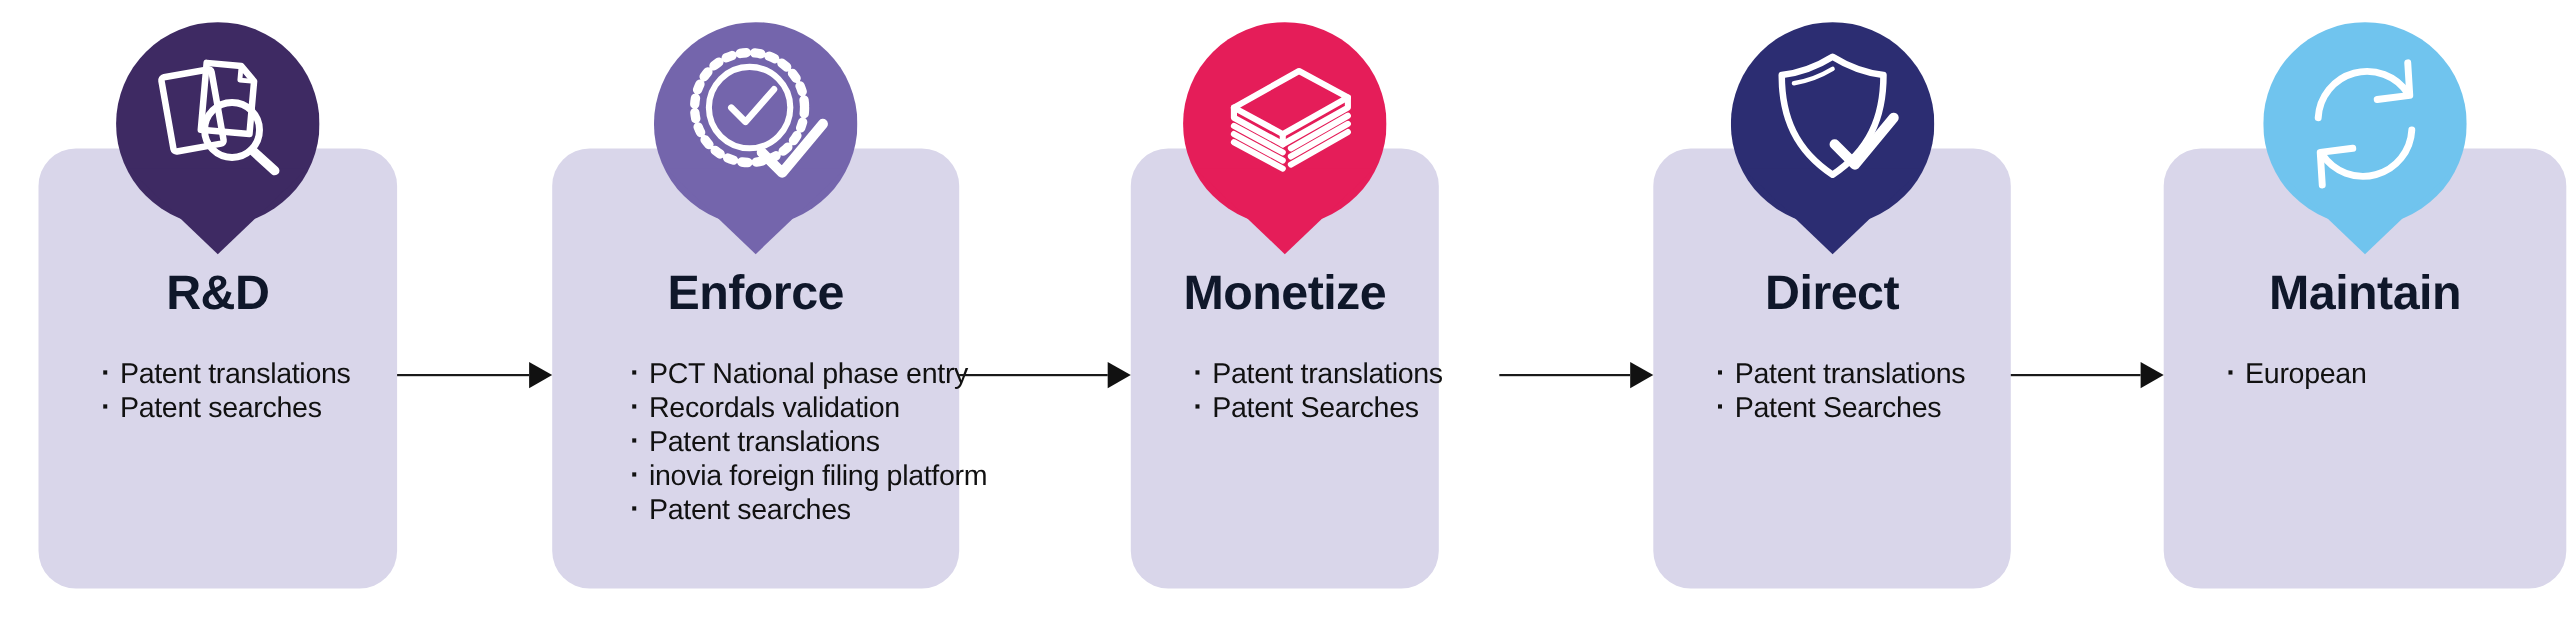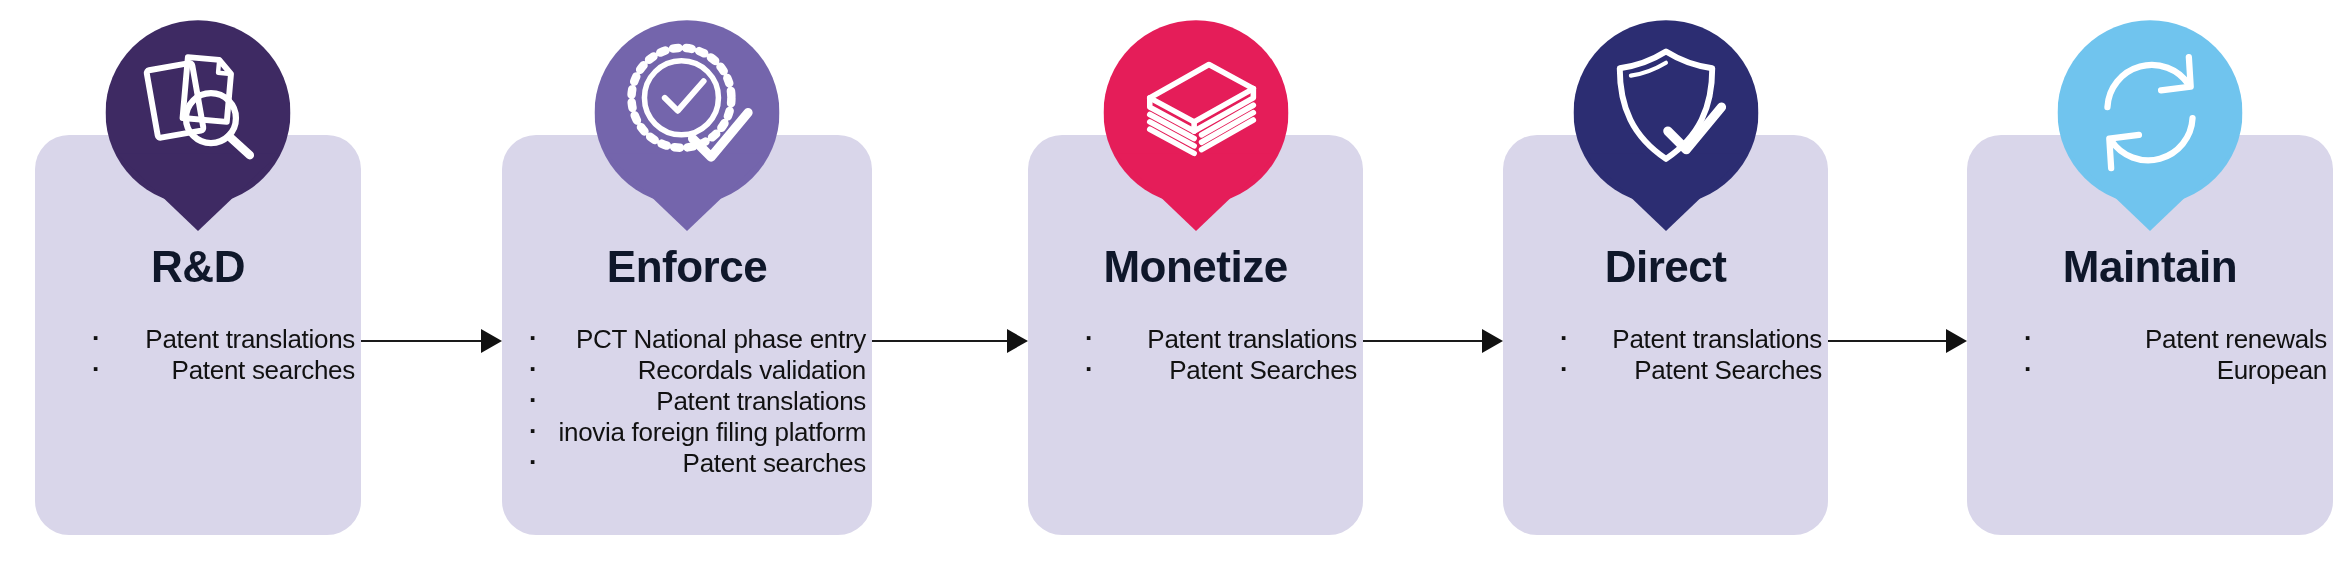--- a/index.html
+++ b/index.html
@@ -2,37 +2,37 @@
 <html><head>
 <meta charset="utf-8">
 <style>
   html, body { margin:0; padding:0; background:#ffffff; }
   body { width:2339px; height:578px; font-family:"Liberation Sans", sans-serif; }
   .flow { position:relative; width:2339px; height:578px; overflow:hidden; }
 
   .stage { position:absolute; top:0; height:578px; }
   #stage-rd       { left:35px;   width:326px; }
   #stage-patent   { left:502px;  width:370px; }
-  #stage-monetize { left:1028px; width:335px; }
+  #stage-monetize { left:1028px; width:280px; }
   #stage-enforce  { left:1503px; width:325px; }
   #stage-maintain { left:1967px; width:366px; }
 
   .card {
     position:absolute; top:135px; left:0; right:0; height:400px;
     background:#d9d6ea; border-radius:34px;
   }
   .card-title {
     margin:108px 0 0 0; text-align:center;
     font-size:44px; line-height:48px; font-weight:700;
     letter-spacing:-0.5px; color:#0f172a;
   }
   .bullets {
-    margin:33px 0 0 0; padding:0 6px 0 74px; list-style:none;text-align:right;
+    margin:33px 0 0 0; padding:0 6px 0 74px; list-style:none;
   }
-  #stage-patent .bullets { padding-left:44px; }
+  #stage-patent .bullets { padding-left:88px; }
   .bullets li {
     position:relative; font-size:26px; line-height:31px;
     letter-spacing:-0.3px; color:#111111; white-space:nowrap;
   }
   .bullets li::before {
     content:"\00B7"; position:absolute; left:-17px; top:-1px; font-weight:700; color:#111111;
   }
 
   .pin {
     position:absolute; top:20px; left:50%; transform:translateX(-50%);
@@ -153,21 +153,20 @@
           <path d="M51 60 l10 10 l19 -23" stroke-width="5"></path>
         </g>
       </svg>
     </div>
   </div>
 
   <div class="stage" id="stage-maintain">
     <div class="card">
       <h2 class="card-title">Maintain</h2>
       <ul class="bullets">
-        <li>Patent renewals</li>
         <li>European</li>
       </ul>
     </div>
     <div class="pin">
       <svg viewBox="0 0 100 115" xmlns="http://www.w3.org/2000/svg">
         <g fill="#70c4ee">
           <circle cx="50" cy="50" r="50"></circle>
           <polygon points="6,72 94,72 50,114"></polygon>
         </g>
         <g fill="none" stroke="#ffffff" stroke-width="3.4" stroke-linecap="round" stroke-linejoin="round">

